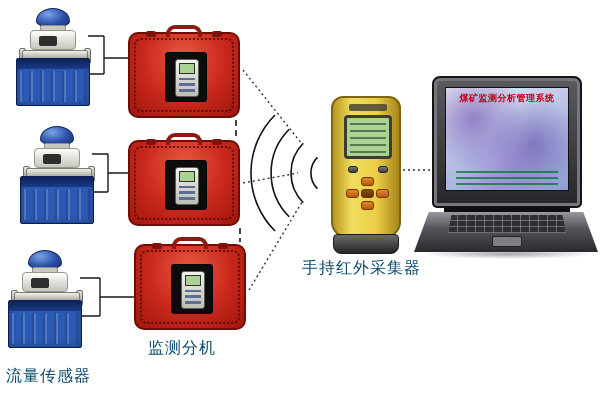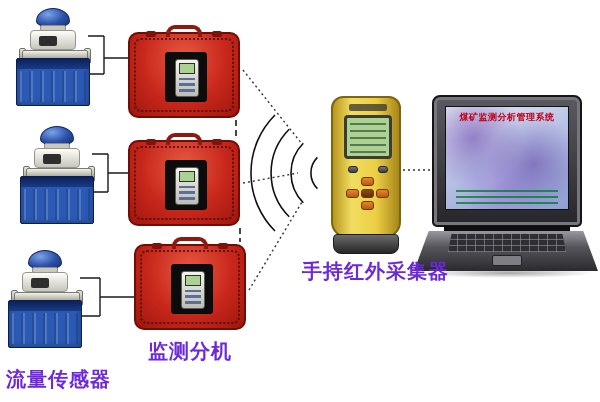--- a/index.html
+++ b/index.html
@@ -70,21 +70,21 @@
   .hh-btn.s2{right:3px;top:0;}
   .hh-btn.b-up{left:16px;top:11px;}
   .hh-btn.b-left{left:1px;top:23px;}
   .hh-btn.b-center{left:16px;top:23px;background:linear-gradient(180deg,#8c4a10,#5e2f06);}
   .hh-btn.b-right{left:31px;top:23px;}
   .hh-btn.b-down{left:16px;top:35px;}
   .hh-stand{position:absolute;left:2px;top:138px;width:66px;height:20px;
     background:linear-gradient(180deg,#6b6b6b,#262626);border:1px solid #1b1b1b;border-radius:4px 4px 8px 8px;}
 
   
-  .laptop{position:absolute;left:414px;top:76px;width:184px;height:180px;margin-top:19px;}
+  .laptop{position:absolute;left:414px;top:76px;width:184px;height:180px;}
   .lp-screen{position:absolute;left:18px;top:0;width:150px;height:132px;
     background:linear-gradient(180deg,#5a5a60,#26262a);border:2px solid #151518;
     border-radius:8px 8px 5px 5px;box-shadow:inset 0 0 0 3px #76767c;}
   .lp-display{position:absolute;left:11px;top:9px;width:124px;height:104px;border:1px solid #111;
     background:
       radial-gradient(circle at 22% 30%,rgba(104,62,168,.55),rgba(0,0,0,0) 42%),
       radial-gradient(circle at 72% 55%,rgba(88,54,158,.5),rgba(0,0,0,0) 45%),
       radial-gradient(circle at 45% 85%,rgba(150,110,210,.45),rgba(0,0,0,0) 40%),
       linear-gradient(155deg,#e6e9f5 0%,#b9c3e6 45%,#8f9dd2 100%);}
   .lp-title{position:absolute;left:0;top:4px;width:100%;text-align:center;color:#c00016;
@@ -100,21 +100,21 @@
     background:
       repeating-linear-gradient(90deg,rgba(150,150,155,.6) 0 1px,rgba(0,0,0,0) 1px 9px),
       repeating-linear-gradient(0deg,rgba(150,150,155,.6) 0 1px,rgba(0,0,0,0) 1px 6px),
       #2e2e34;}
   .lp-touchpad{position:absolute;left:78px;top:160px;width:30px;height:11px;background:#7e7e84;
     border:1px solid #222;border-radius:2px;}
   .lp-shadow{position:absolute;left:6px;top:173px;width:176px;height:10px;
     background:radial-gradient(ellipse at 50% 50%,rgba(0,0,0,.35),rgba(0,0,0,0) 70%);}
 
   
-  .dlabel{position:absolute;color:#6d28d9;font-weight:bold;font-size:20px;letter-spacing:1px;white-space:nowrap;}
+  .dlabel{position:absolute;color:#0c4a6e;font-weight:normal;font-size:16px;letter-spacing:1px;white-space:nowrap;}
   .label-sensor{left:6px;top:366px;}
   .label-monitor{left:148px;top:338px;}
   .label-handheld{left:302px;top:258px;}
 </style>
 </head>
 <body>
 
 <div class="canvas">
 
   <svg class="conn" viewBox="0 0 600 402" xmlns="http://www.w3.org/2000/svg">

